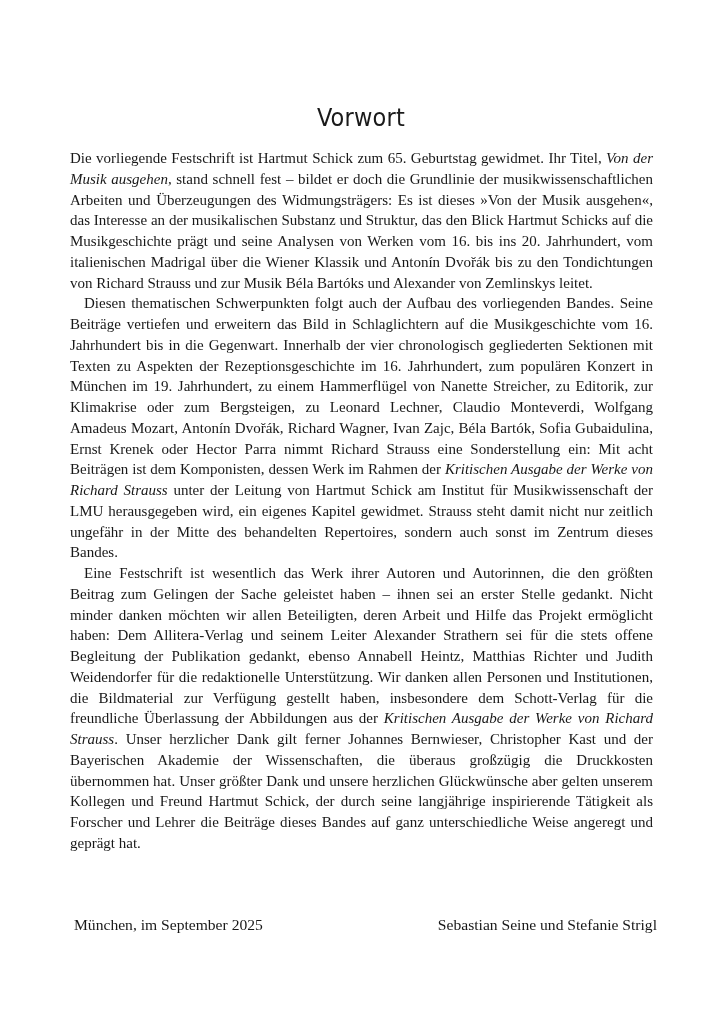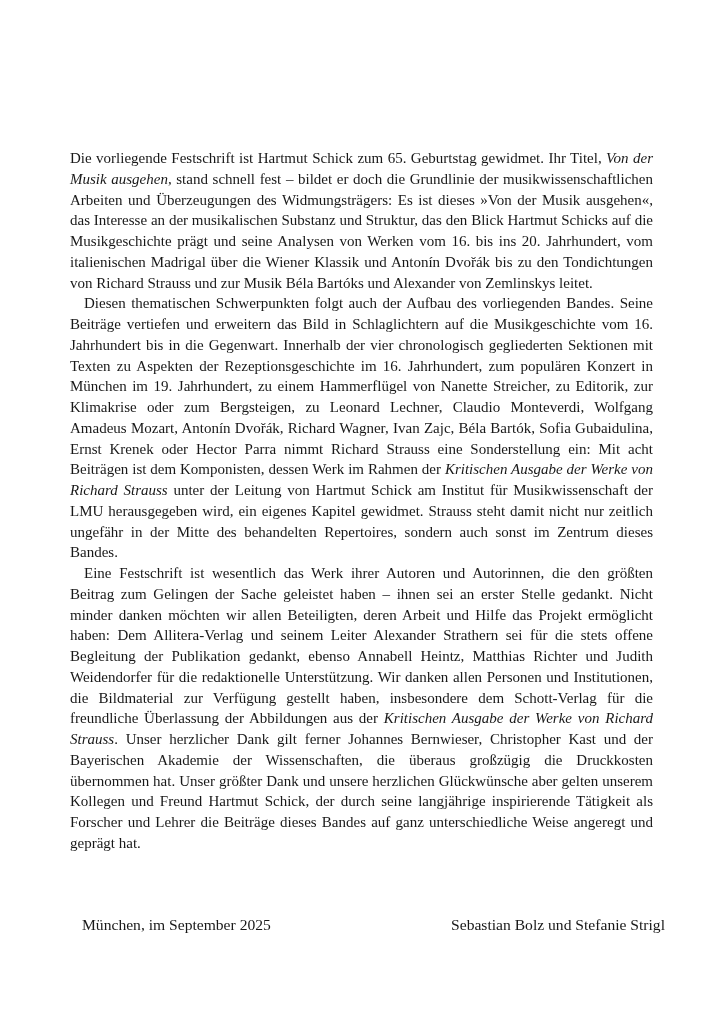--- a/index.html
+++ b/index.html
@@ -52,46 +52,47 @@
   }
   .para.indented {
     text-indent: 14px;
   }
   .para em,
   .para i {
     font-style: italic;
   }
   .signature {
     position: absolute;
-    left: 82px;
+    left: 74px;
     top: 915px;
     width: 583px;
     display: flex;
     justify-content: space-between;
     align-items: baseline;
     font-family: "Liberation Serif", "DejaVu Serif", serif;
     font-size: 15.6px;
     line-height: 20.75px;
     color: #181818;
   }
   .signature .sig-left,
   .signature .sig-right {
     white-space: nowrap;
   }
 </style>
 </head>
 <body>
 
 <div class="page">
 
+  <h1 class="page-title">Vorwort</h1>
 
   <div class="text-column">
     <p class="para"><span>Die vorliegende Festschrift ist Hartmut Schick zum 65. Geburtstag gewidmet. Ihr Titel, </span><em>Von der Musik ausgehen</em><span>, stand schnell fest – bildet er doch die Grundlinie der musikwissenschaftlichen Arbeiten und Überzeugungen des Widmungsträgers: Es ist dieses »Von der Musik ausgehen«, das Interesse an der musikalischen Substanz und Struktur, das den Blick Hartmut Schicks auf die Musikgeschichte prägt und seine Analysen von Werken vom 16. bis ins 20. Jahrhundert, vom italienischen Madrigal über die Wiener Klassik und Antonín Dvořák bis zu den Tondichtungen von Richard Strauss und zur Musik Béla Bartóks und Alexander von Zemlinskys leitet.</span></p>
     <p class="para indented"><span>Diesen thematischen Schwerpunkten folgt auch der Aufbau des vorliegenden Bandes. Seine Beiträge vertiefen und erweitern das Bild in Schlaglichtern auf die Musikgeschichte vom 16. Jahrhundert bis in die Gegenwart. Innerhalb der vier chronologisch gegliederten Sektionen mit Texten zu Aspekten der Rezeptionsgeschichte im 16. Jahrhundert, zum populären Konzert in München im 19. Jahrhundert, zu einem Hammerflügel von Nanette Streicher, zu Editorik, zur Klimakrise oder zum Bergsteigen, zu Leonard Lechner, Claudio Monteverdi, Wolfgang Amadeus Mozart, Antonín Dvořák, Richard Wagner, Ivan Zajc, Béla Bartók, Sofia Gubaidulina, Ernst Krenek oder Hector Parra nimmt Richard Strauss eine Sonderstellung ein: Mit acht Beiträgen ist dem Komponisten, dessen Werk im Rahmen der </span><em>Kritischen Ausgabe der Werke von Richard Strauss</em><span> unter der Leitung von Hartmut Schick am Institut für Musikwissenschaft der LMU herausgegeben wird, ein eigenes Kapitel gewidmet. Strauss steht damit nicht nur zeitlich ungefähr in der Mitte des behandelten Repertoires, sondern auch sonst im Zentrum dieses Bandes.</span></p>
     <p class="para indented"><span>Eine Festschrift ist wesentlich das Werk ihrer Autoren und Autorinnen, die den größten Beitrag zum Gelingen der Sache geleistet haben – ihnen sei an erster Stelle gedankt. Nicht minder danken möchten wir allen Beteiligten, deren Arbeit und Hilfe das Projekt ermöglicht haben: Dem Allitera-Verlag und seinem Leiter Alexander Strathern sei für die stets offene Begleitung der Publikation gedankt, ebenso Annabell Heintz, Matthias Richter und Judith Weidendorfer für die redaktionelle Unterstützung. Wir danken allen Personen und Institutionen, die Bildmaterial zur Verfügung gestellt haben, insbesondere dem Schott-Verlag für die freundliche Überlassung der Abbildungen aus der </span><em>Kritischen Ausgabe der Werke von Richard Strauss</em><span>. Unser herzlicher Dank gilt ferner Johannes Bernwieser, Christopher Kast und der Bayerischen Akademie der Wissenschaften, die überaus großzügig die Druckkosten übernommen hat. Unser größter Dank und unsere herzlichen Glückwünsche aber gelten unserem Kollegen und Freund Hartmut Schick, der durch seine langjährige inspirierende Tätigkeit als Forscher und Lehrer die Beiträge dieses Bandes auf ganz unterschiedliche Weise angeregt und geprägt hat.</span></p>
   </div>
 
   <div class="signature">
     <span class="sig-left">München, im September 2025</span>
-    <span class="sig-right">Sebastian Bolz und Stefanie Strigl</span>
+    <span class="sig-right">Sebastian Seine und Stefanie Strigl</span>
   </div>
 
 </div>
 
 </body></html>

